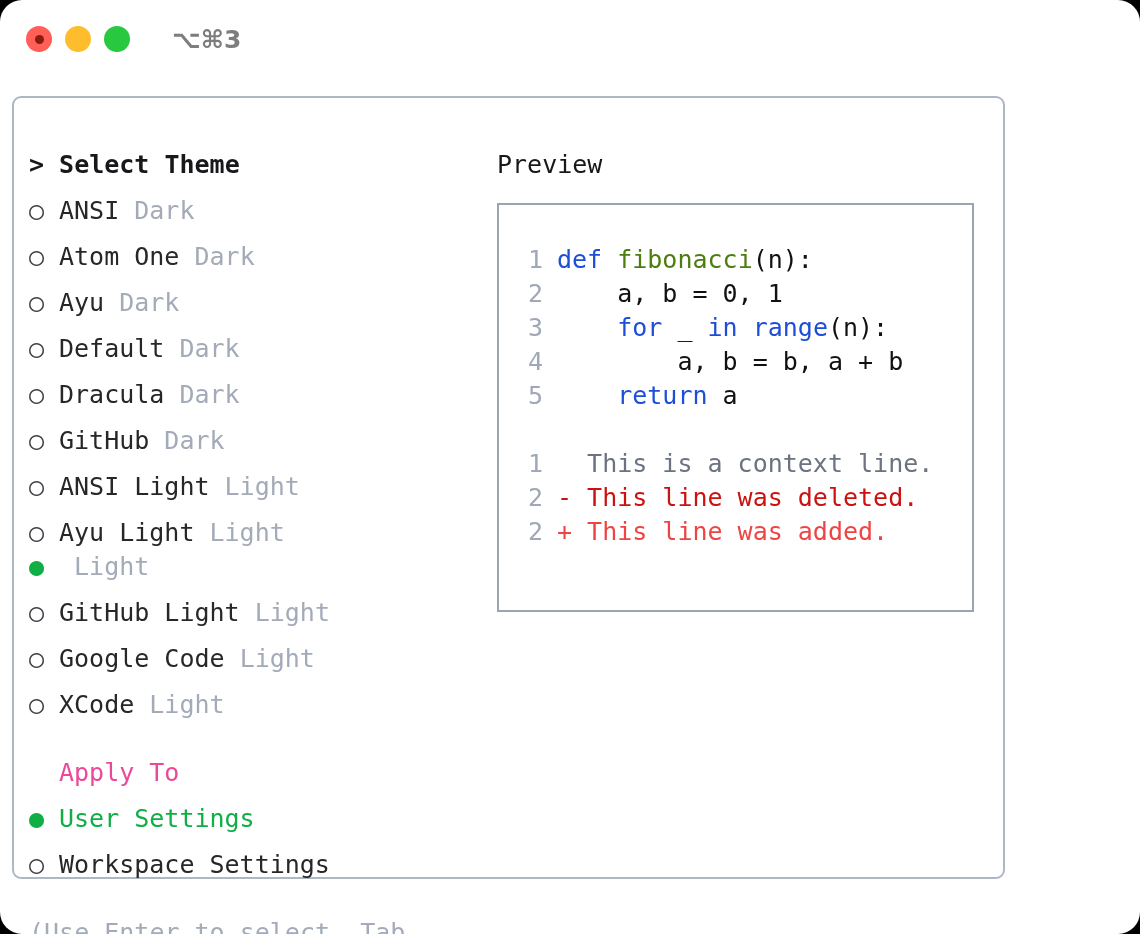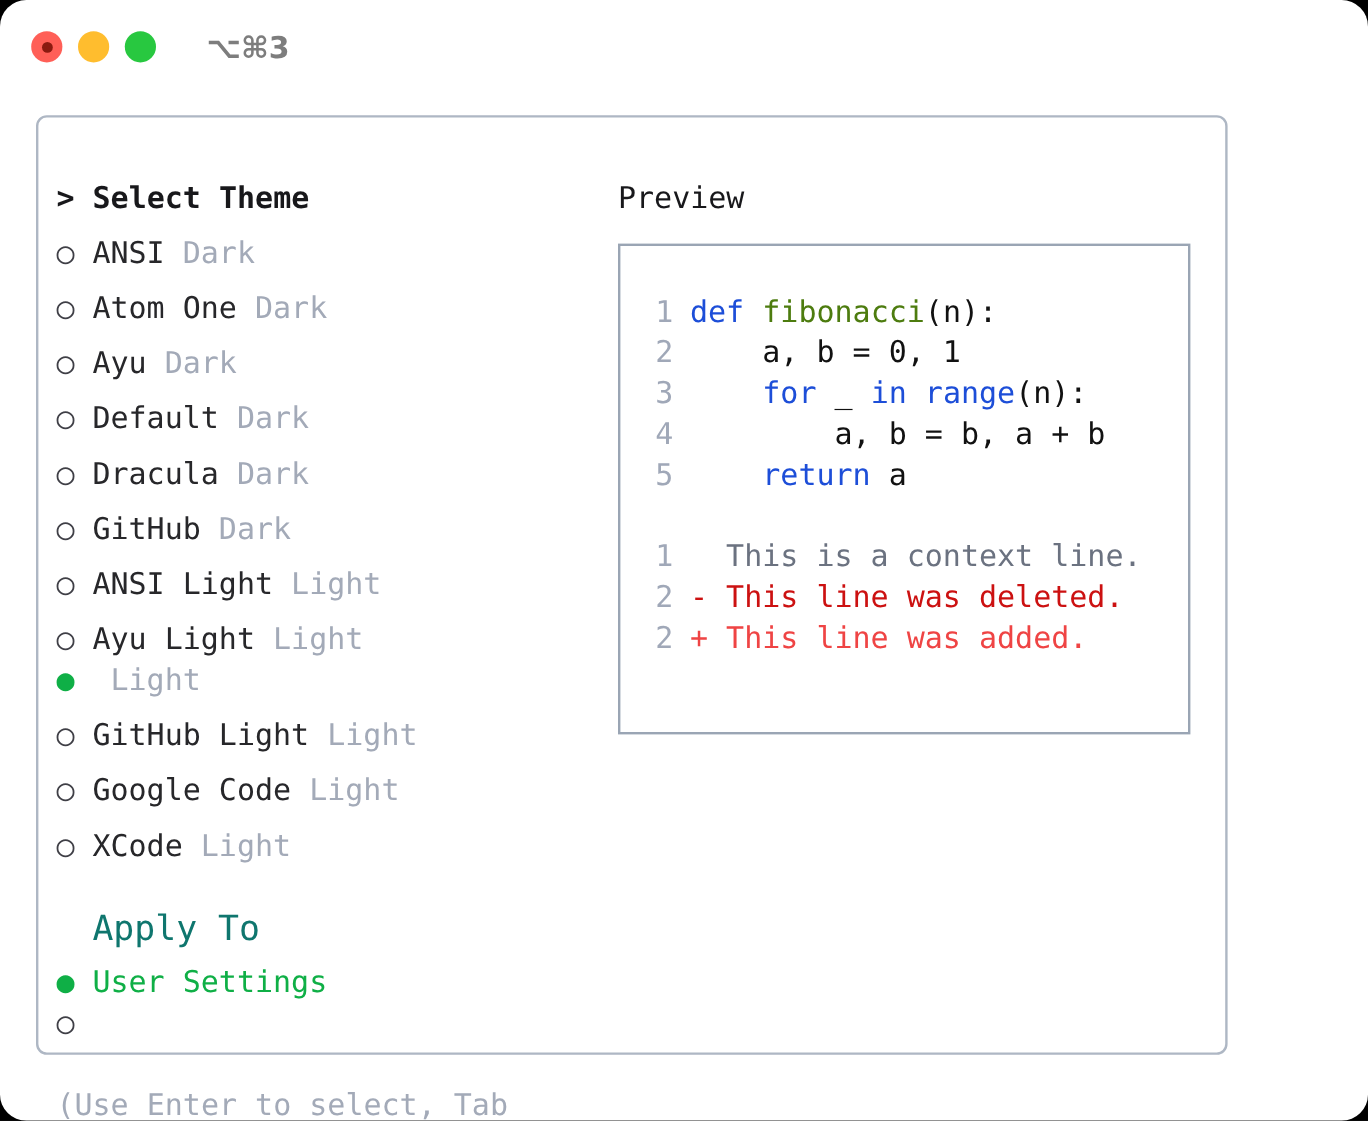--- a/index.html
+++ b/index.html
@@ -42,21 +42,21 @@
     font-size: 25px;
     font-weight: 700;
     color: #7d7d7d;
     letter-spacing: 0px;
     font-family: "DejaVu Sans", "Liberation Sans", sans-serif;
   }
 
   
   .panel {
     position: absolute;
-    left: 30px; top: 96px;
+    left: 12px; top: 96px;
     width: 993px; height: 783px;
     border: 2px solid #aeb7c4;
     border-radius: 9px;
     background: #ffffff;
   }
 
   .panel-inner {
     position: absolute;
     left: 0; top: 0; right: 0; bottom: 0;
     display: flex;
@@ -73,23 +73,23 @@
 
   
   .heading {
     font-size: 25px;
     font-weight: 700;
     color: #18181b;
     line-height: 34px;
     white-space: pre;
   }
   .subheading {
-    font-size: 29px;
+    font-size: 25px;
     font-weight: 400;
-    color: #0f766e;
+    color: #ec4899;
     line-height: 34px;
     padding-left: 30px;
     white-space: pre;
   }
 
   
   .list { margin: 0; padding: 0; list-style: none; }
   .row {
     display: flex; align-items: baseline;
     font-size: 25px;
@@ -196,21 +196,21 @@
             <li class="row"><span class="marker">○</span><span class="name">Google Code</span><span class="kind"> Light</span></li>
             <li class="row"><span class="marker">○</span><span class="name">XCode</span><span class="kind"> Light</span></li>
           </ul>
 
         <div class="spacer-block"></div>
 
         <div class="subheading">Apply To</div>
 
         <ul class="list" id="apply-to-list">
             <li class="row selected"><span class="marker">●</span><span class="name">User Settings</span></li>
-            <li class="row"><span class="marker">○</span></li>
+            <li class="row"><span class="marker">○</span><span class="name">Workspace Settings</span></li>
           </ul>
 
         <div class="hint">(Use Enter to select, Tab to change focus)</div>
       </div>
 
       <div class="right-col">
         <div class="preview-title">Preview</div>
 
         <div class="code-box">
           <div id="code-lines">

